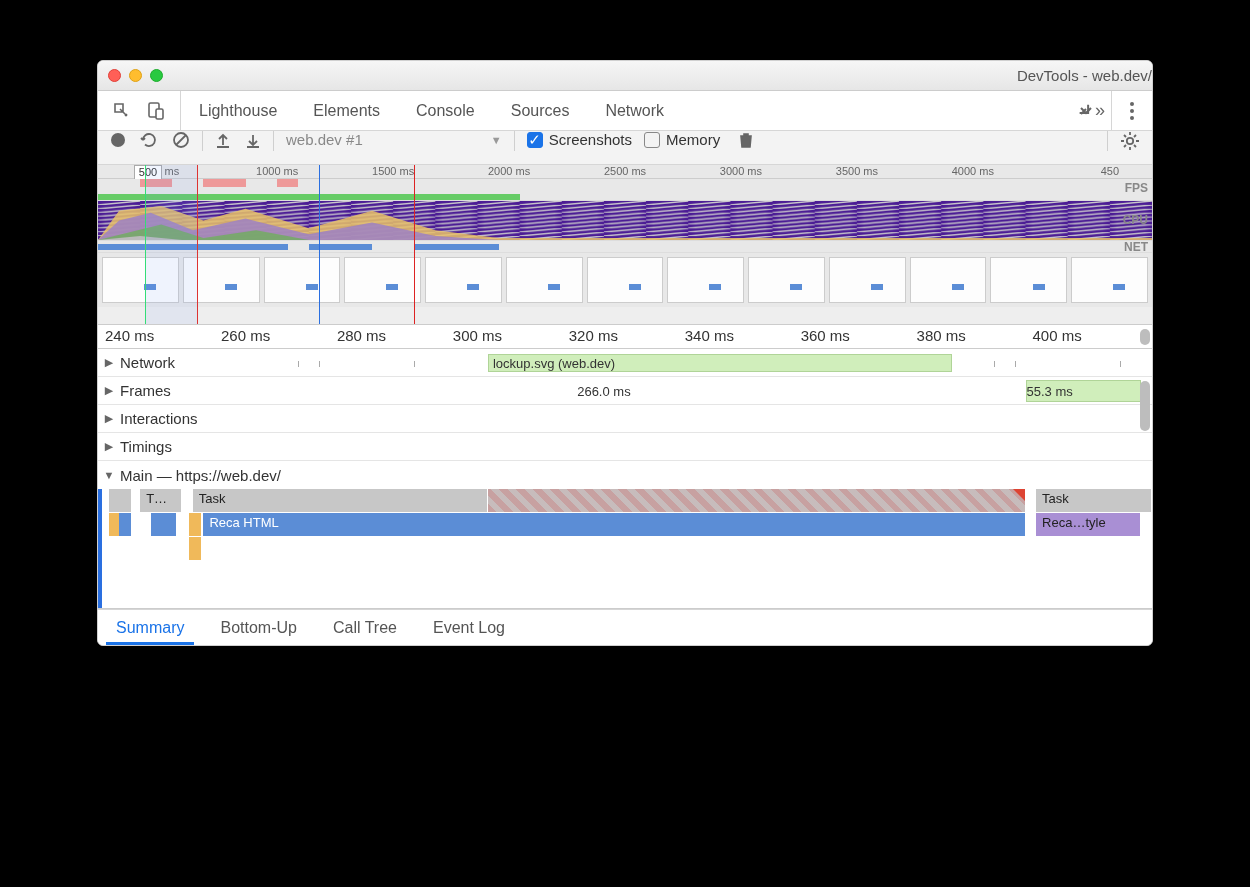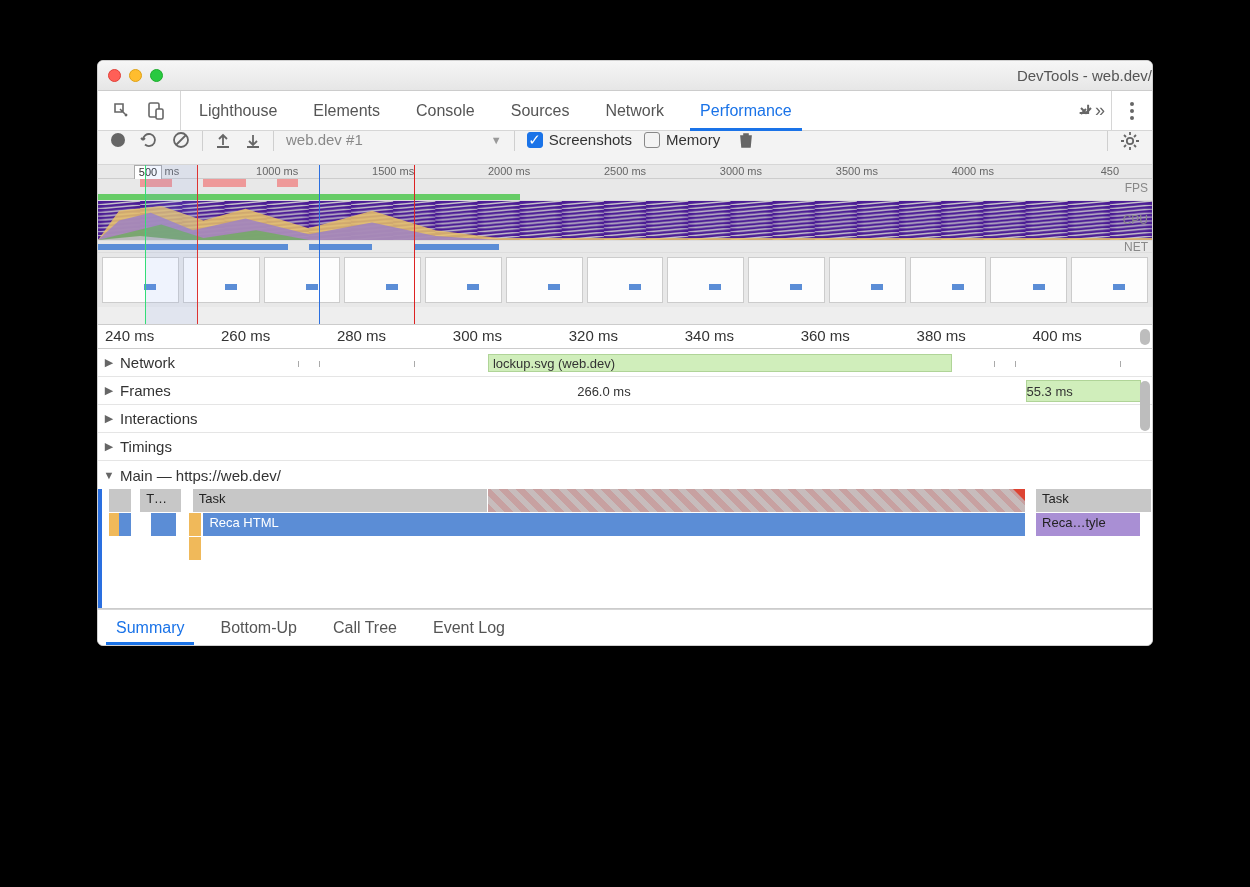--- a/index.html
+++ b/index.html
@@ -93,21 +93,21 @@
     height:14px; background:#e8e8e8; position:relative; border-bottom:1px solid #ccc;
     font-size:11px; color:#666;
   }
   .ov-ruler span { position:absolute; top:0; transform:translateX(-50%); }
   .ov-fps { height:22px; position:relative; background:#e8e8e8; border-bottom:1px solid #ddd; }
   .ov-cpu { height:40px; position:relative; background:#4c1d95; border-bottom:1px solid #ddd; }
   .ov-net { height:12px; position:relative; background:#e8e8e8; border-bottom:1px solid #ddd; }
   .ov-thumbs { height:54px; background:#e8e8e8; display:flex; gap:4px; padding:4px; }
   .thumb { flex:1; background:#fdfdfd; border:1px solid #ccc; position:relative; }
   .thumb::after { content:""; position:absolute; left:55%; top:60%; width:12px; height:6px; background:#5b8dd6; }
-  .ov-label { position:absolute; right:4px; font-size:12px; font-weight:400; color:#888; }
+  .ov-label { position:absolute; right:4px; font-size:12px; font-weight:700; color:#888; }
   .ov-sel { position:absolute; top:0; height:100%; background:rgba(120,160,255,.10); border-left:1px solid #3d7; border-right:1px solid #d33; }
   .ov-time-badge { position:absolute; top:0; background:#fff; font-size:11px; border:1px solid #aaa; padding:0 4px; line-height:13px; }
   
   .detail { position:relative; background:#fff; }
   .d-ruler {
     height:24px; border-bottom:1px solid #ccc; color:#333; font-size:15px;
     position:relative; background:#fff;
   }
   .d-ruler span { position:absolute; top:2px; transform:translateX(-50%); }
   .track { border-bottom:1px solid #e5e5e5; min-height:28px; display:flex; align-items:center; padding-left:4px; font-size:15px; position:relative; }
@@ -163,21 +163,20 @@
             <rect x="10" y="8" width="7" height="10" rx="1.5" fill="#fff" stroke="#666" stroke-width="1.6"></rect>
           </svg>
       </span>
     </div>
     <div class="tabs">
       <div class="tab">Lighthouse</div>
       <div class="tab">Elements</div>
       <div class="tab">Console</div>
       <div class="tab">Sources</div>
       <div class="tab">Network</div>
-      <div class="tab active">Performance</div>
     </div>
     <div class="tabs-more">
       <svg width="18" height="18" viewBox="0 0 18 18">
           <path d="M4 6l5 5 5-5 M4 12l5-5" stroke="#666" stroke-width="2" fill="none"></path>
           <path d="M3 6l6 6 6-6" stroke="#666" stroke-width="2" fill="none" transform="rotate(-45 9 9)"></path>
         </svg>
       <span style="font-size:18px;color:#666">»</span>
     </div>
     <div class="divider-v"></div>
     <div class="kebab">

